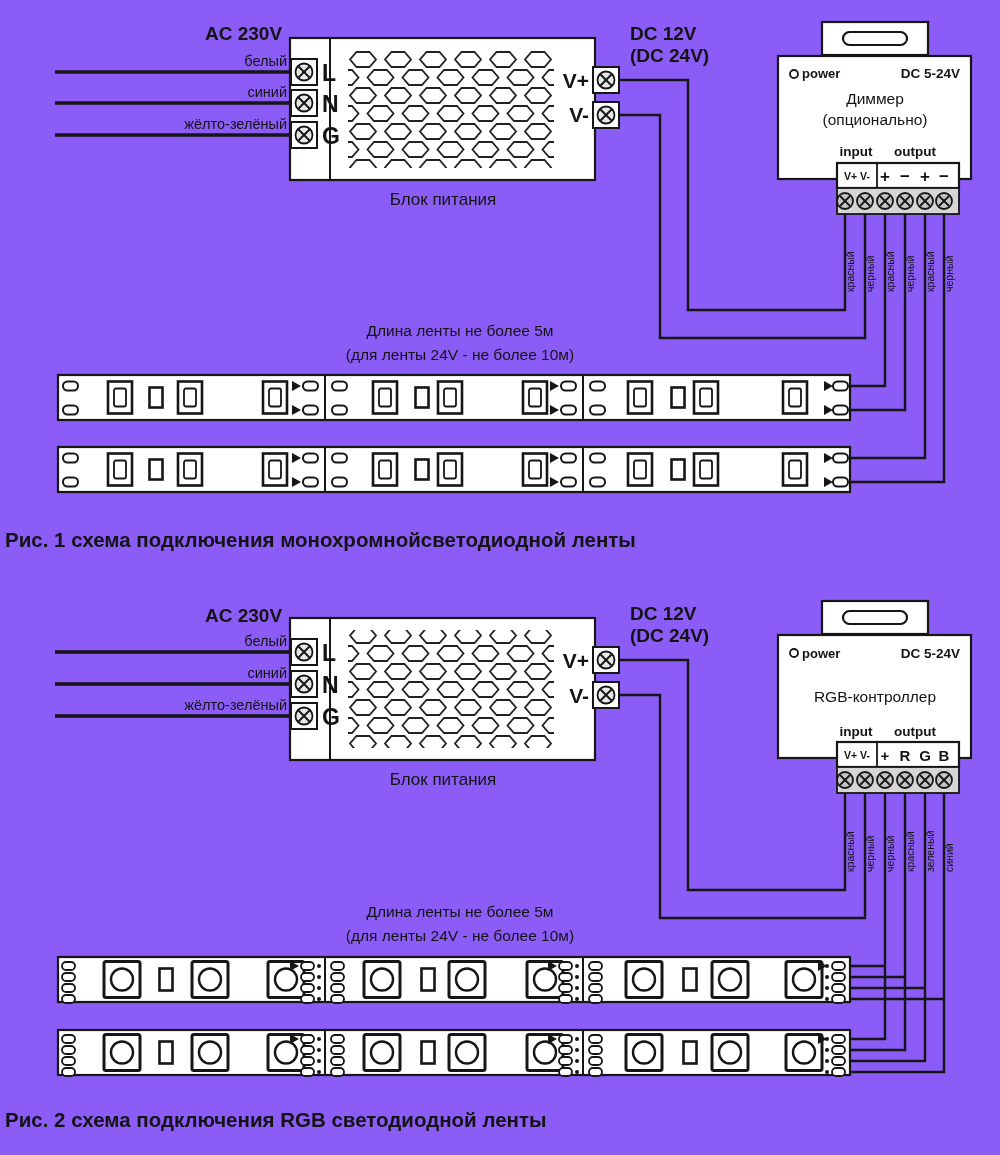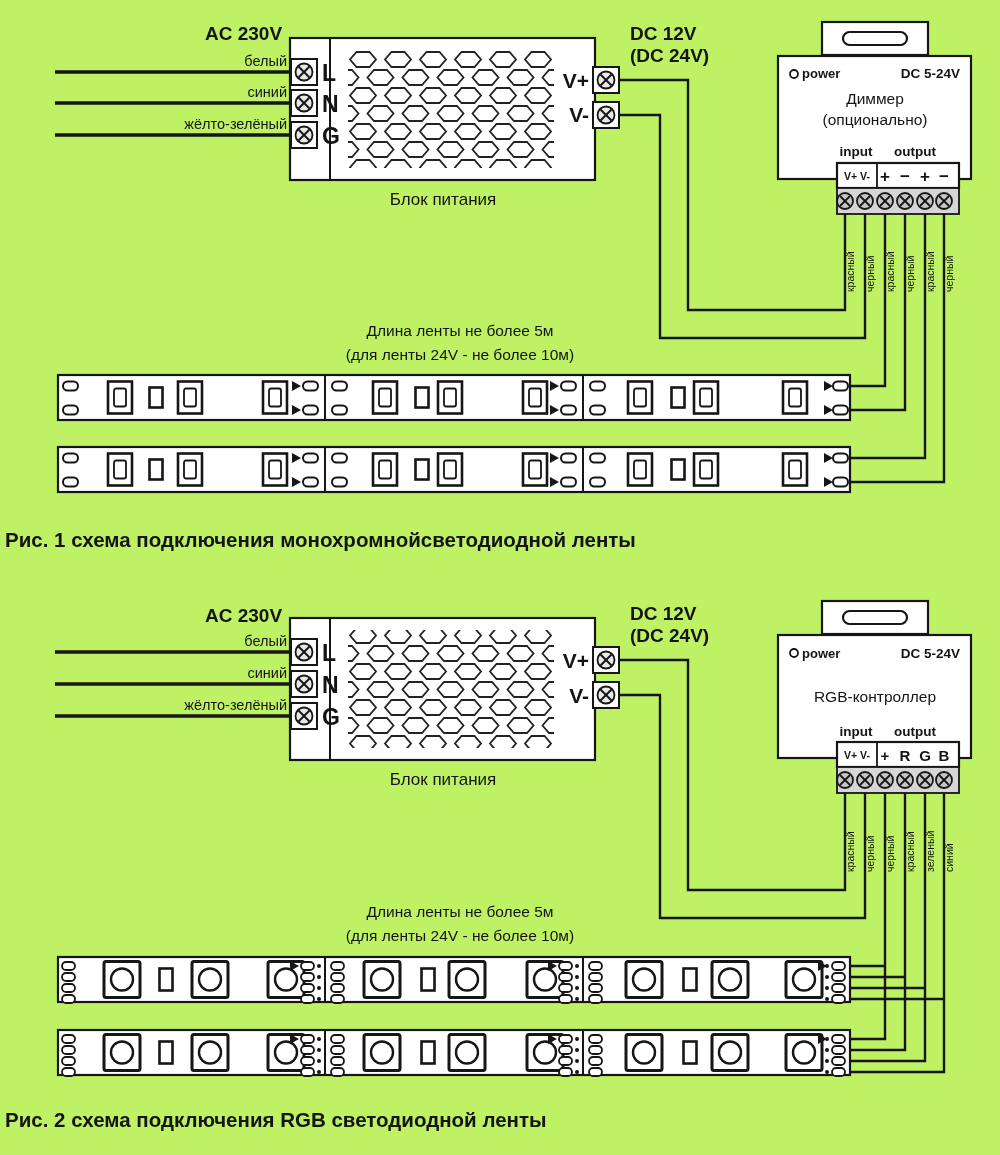--- a/index.html
+++ b/index.html
@@ -1,16 +1,16 @@
 <!DOCTYPE html>
 <html><head>
 <meta charset="utf-8">
 <style>
   html,body{margin:0;padding:0;background:#fff;}
-  .canvas{position:relative;width:1000px;height:1155px;background:#bef264;overflow:hidden;}
+  .canvas{position:relative;width:1000px;height:1155px;background:#8b5cf6;overflow:hidden;}
   svg{display:block;}
   text{font-family:"Liberation Sans","DejaVu Sans",sans-serif;fill:#141414;}
   .b{font-weight:bold;}
   .w2{stroke:#161616;stroke-width:2.4;fill:none;}
   .w3{stroke:#161616;stroke-width:3.4;fill:none;}
   .frame{stroke:#161616;stroke-width:2.2;fill:#fff;}
 </style>
 </head>
 <body>
 

